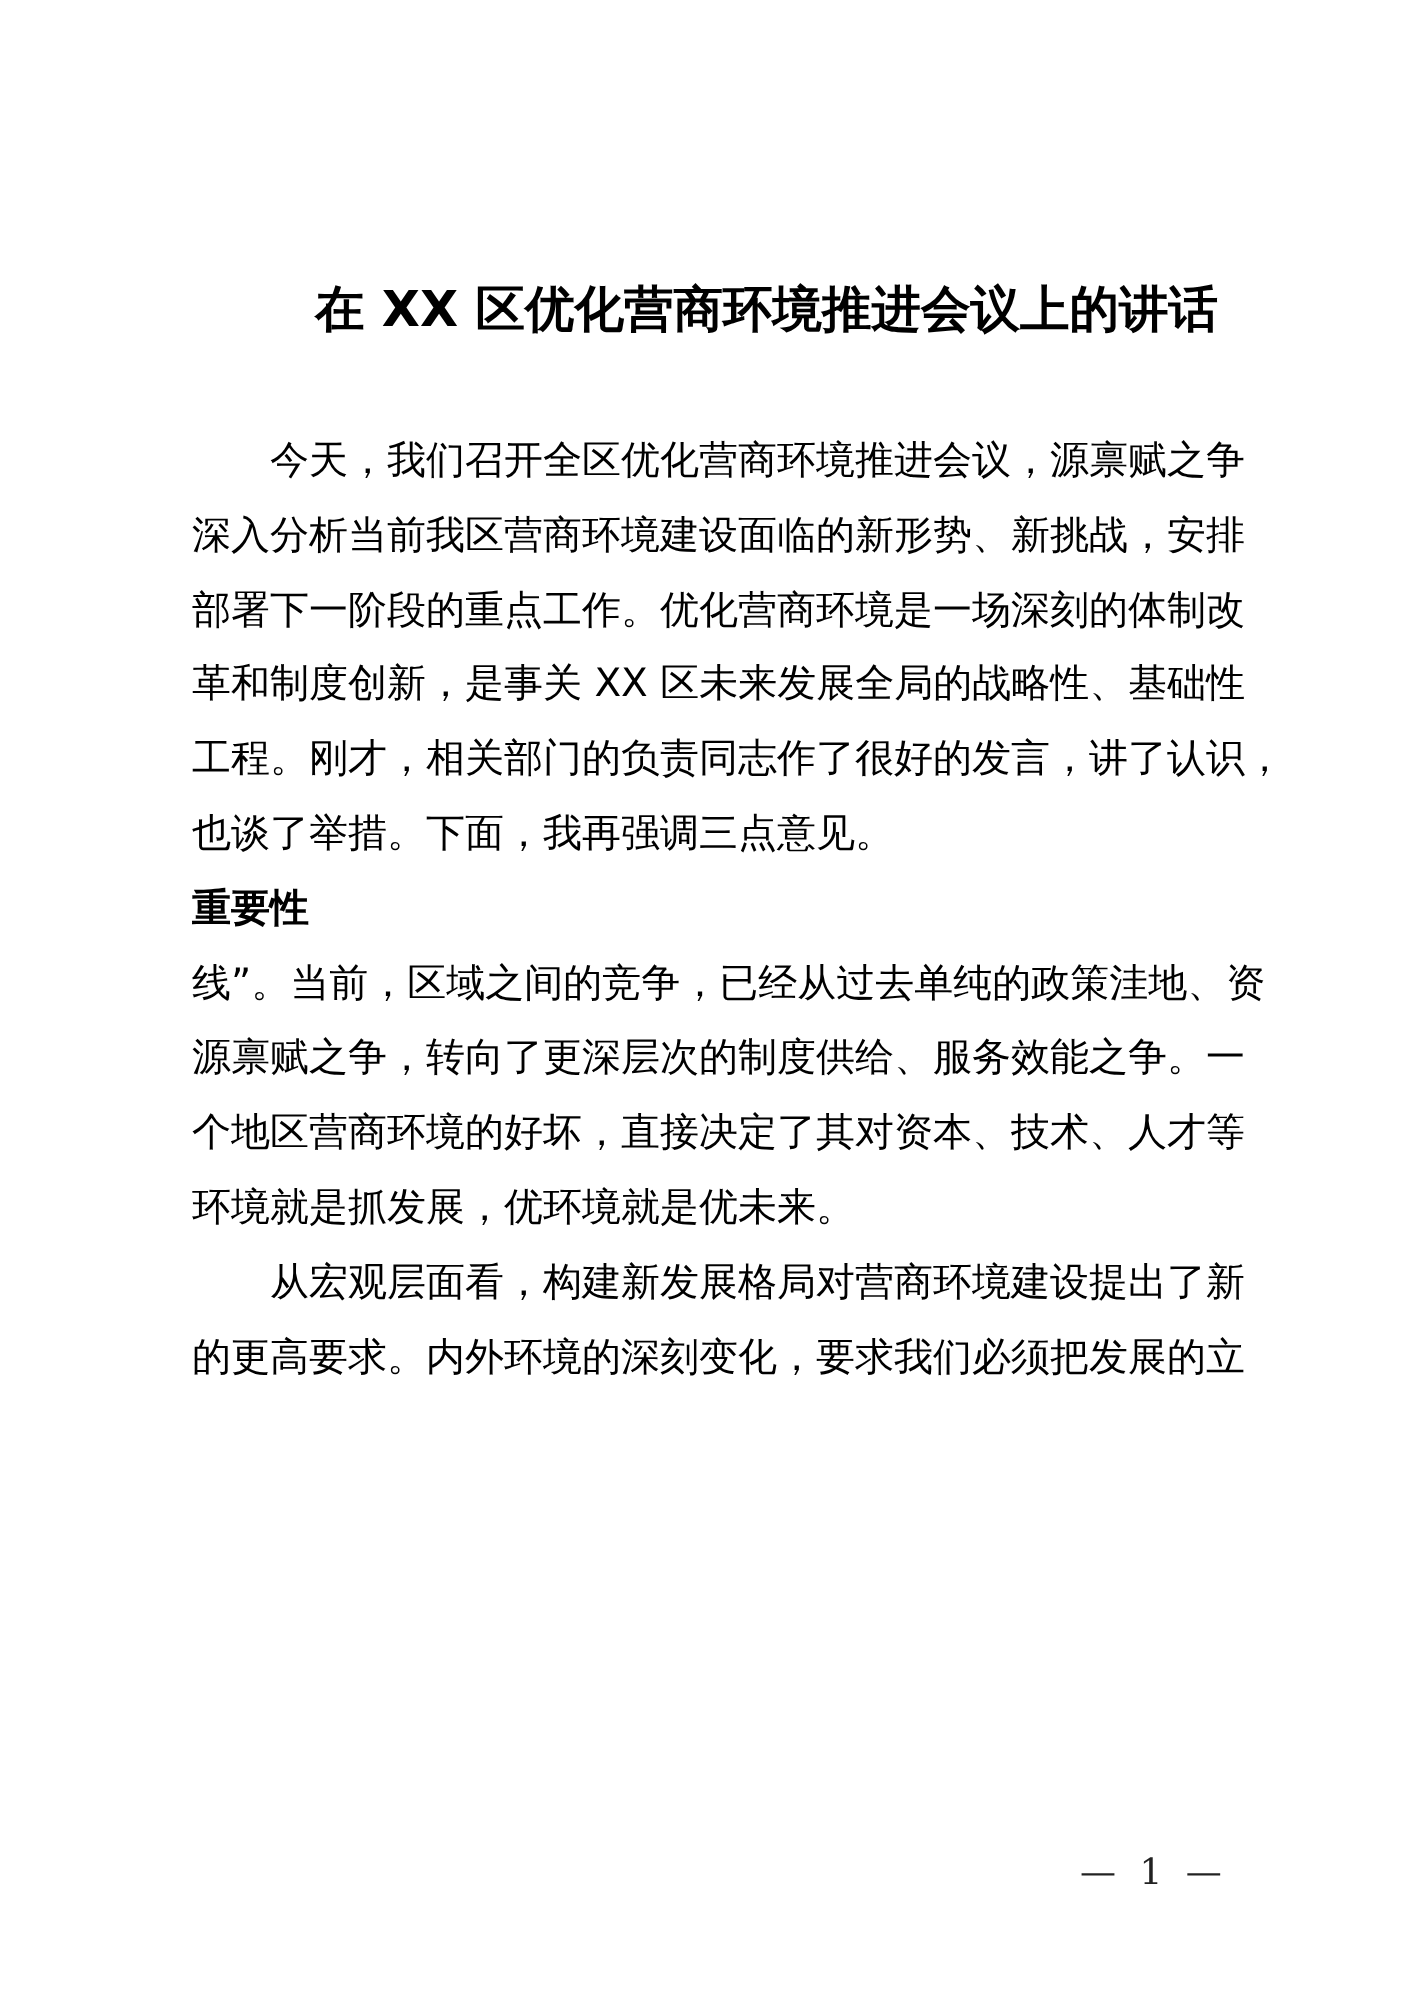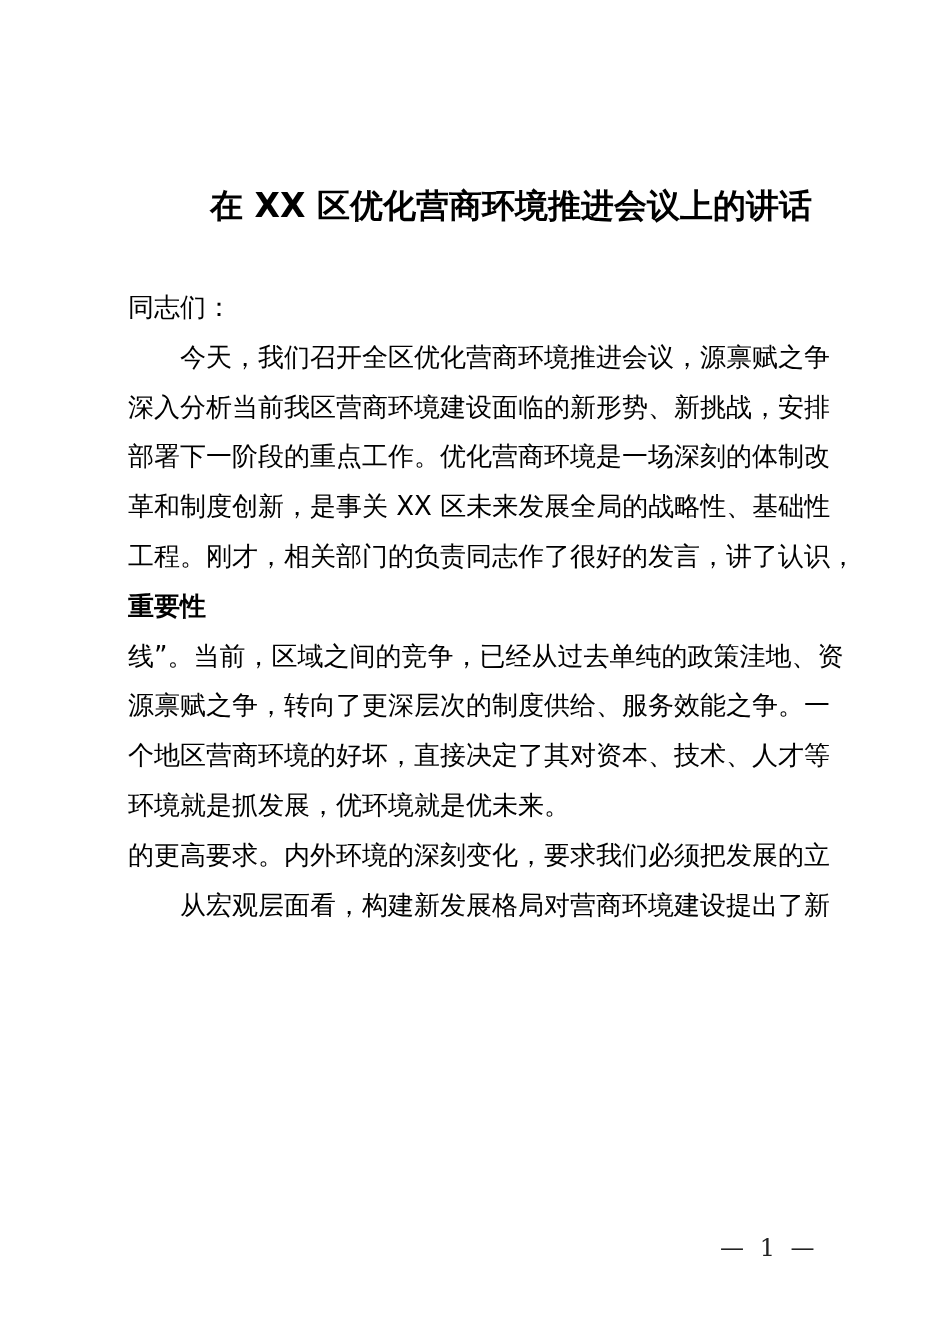--- a/index.html
+++ b/index.html
@@ -64,29 +64,29 @@
       letter-spacing: 4px;
     }
   </style>
 </head>
 <body>
 
 <div class="page">
   <div class="title">在 XX 区优化营商环境推进会议上的讲话</div>
 
   <div class="body-text">
-    <span class="line">同志们：</span>
     <span class="line indent">今天，我们召开全区优化营商环境推进会议，源禀赋之争</span>
     <span class="line">深入分析当前我区营商环境建设面临的新形势、新挑战，安排</span>
     <span class="line">部署下一阶段的重点工作。优化营商环境是一场深刻的体制改</span>
     <span class="line">革和制度创新，是事关 XX 区未来发展全局的战略性、基础性</span>
     <span class="line">工程。刚才，相关部门的负责同志作了很好的发言，讲了认识，</span>
+    <span class="line">也谈了举措。下面，我再强调三点意见。</span>
     <span class="line bold">重要性</span>
     <span class="line">线”。当前，区域之间的竞争，已经从过去单纯的政策洼地、资</span>
     <span class="line">源禀赋之争，转向了更深层次的制度供给、服务效能之争。一</span>
     <span class="line">个地区营商环境的好坏，直接决定了其对资本、技术、人才等</span>
     <span class="line">环境就是抓发展，优环境就是优未来。</span>
+    <span class="line indent">从宏观层面看，构建新发展格局对营商环境建设提出了新</span>
     <span class="line">的更高要求。内外环境的深刻变化，要求我们必须把发展的立</span>
-    <span class="line indent">从宏观层面看，构建新发展格局对营商环境建设提出了新</span>
   </div>
 
   <div class="footer">— 1 —</div>
 </div>
 
 </body></html>

